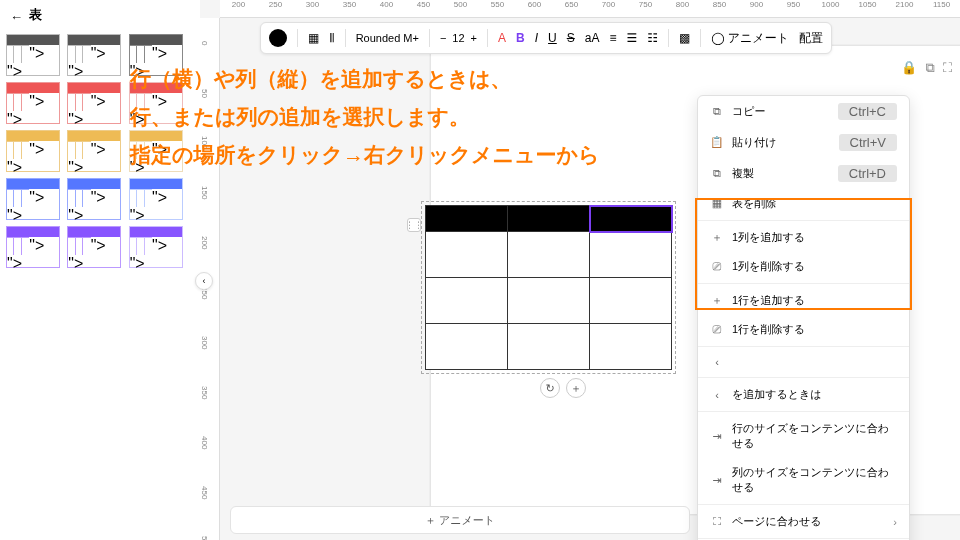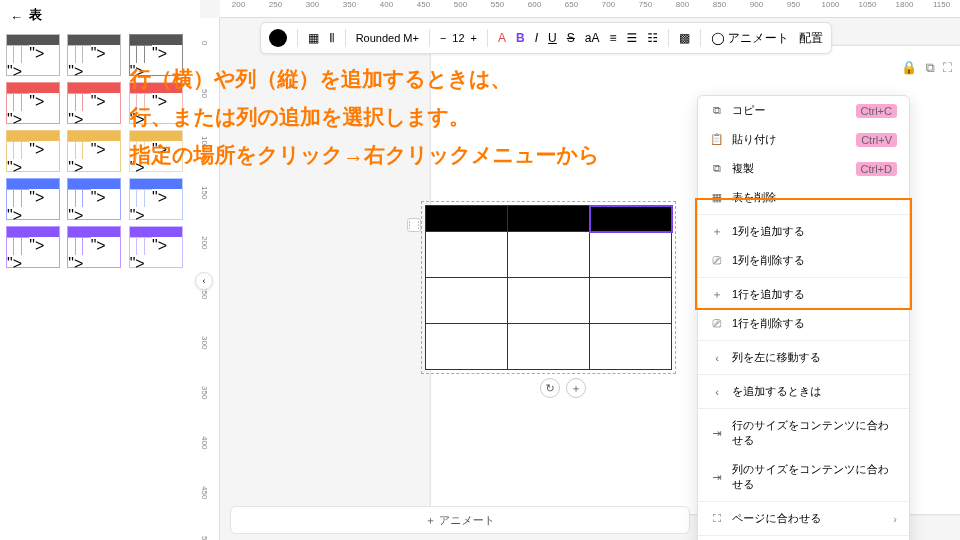--- a/index.html
+++ b/index.html
@@ -35,21 +35,21 @@
 .tbl td{border:1px solid #333;width:82px;height:46px;background:#fff}
 .tbl tr:first-child td{background:#000;height:26px}
 .tbl tr:first-child td.sel{outline:2px solid #7b3ff2;outline-offset:-1px}
 .drag{position:absolute;left:407px;top:218px;width:14px;height:14px;border:1px solid #ccc;border-radius:3px;background:#fff;display:flex;align-items:center;justify-content:center;font-size:9px;color:#888;z-index:6}
 .btns{position:absolute;left:540px;top:378px;display:flex;gap:6px;z-index:6}
 .rbtn{width:20px;height:20px;border:1px solid #ccc;border-radius:50%;background:#fff;display:flex;align-items:center;justify-content:center;font-size:11px;color:#555}
 .menu{position:absolute;right:50px;top:95px;width:213px;background:#fff;border:1px solid #e0e0e0;border-radius:6px;box-shadow:0 4px 16px rgba(0,0,0,.12);font-size:11px;z-index:30}
 .mi{display:flex;align-items:center;padding:7px 12px;gap:8px;cursor:pointer}
 .mi .ic{width:14px;text-align:center;color:#666}
 .mi .lbl{flex:1}
-.mi .sc{font-size:11px;background:#f9a8d4;padding:1px 5px;border-radius:3px;color:#666}
+.mi .sc{font-size:13px;background:#e5e5e5;padding:1px 11px;border-radius:3px;color:#666}
 .mi .arr{color:#888}
 .msep{height:1px;background:#eee;margin:2px 0}
 .hl{position:absolute;right:48px;top:198px;width:217px;height:112px;border:2px solid #ff7a00;z-index:31;pointer-events:none}
 .collapse{position:absolute;left:195px;top:272px;width:18px;height:18px;border:1px solid #ddd;border-radius:50%;background:#fff;display:flex;align-items:center;justify-content:center;font-size:9px;z-index:11;box-shadow:0 1px 3px rgba(0,0,0,.1)}
 .addpage{position:absolute;left:230px;bottom:6px;width:460px;height:28px;border:1px solid #e3e3e3;border-radius:6px;background:#fff;display:flex;align-items:center;justify-content:center;font-size:11px;color:#555}
 .ricons{position:absolute;right:8px;top:60px;display:flex;gap:8px;color:#888;font-size:13px}
 </style>
 </head>
 <body>
 
@@ -152,21 +152,21 @@
       <span>600</span>
       <span>650</span>
       <span>700</span>
       <span>750</span>
       <span>800</span>
       <span>850</span>
       <span>900</span>
       <span>950</span>
       <span>1000</span>
       <span>1050</span>
-      <span>1800</span>
+      <span>2100</span>
       <span>1150</span>
     </div>
   <div class="ruler-v" id="rv">
       <span>0</span>
       <span>50</span>
       <span>100</span>
       <span>150</span>
       <span>200</span>
       <span>250</span>
       <span>300</span>
@@ -286,21 +286,20 @@
       <span class="ic">＋</span>
       <span class="lbl">1行を追加する</span>
     </div>
   <div class="mi">
       <span class="ic">⎚</span>
       <span class="lbl">1行を削除する</span>
     </div>
   <div class="msep"></div>
   <div class="mi">
       <span class="ic">‹</span>
-      <span class="lbl">列を左に移動する</span>
     </div>
   <div class="msep"></div>
   <div class="mi">
       <span class="ic">‹</span>
       <span class="lbl">を追加するときは</span>
     </div>
   <div class="msep"></div>
   <div class="mi">
       <span class="ic">⇥</span>
       <span class="lbl">行のサイズをコンテンツに合わせる</span>

